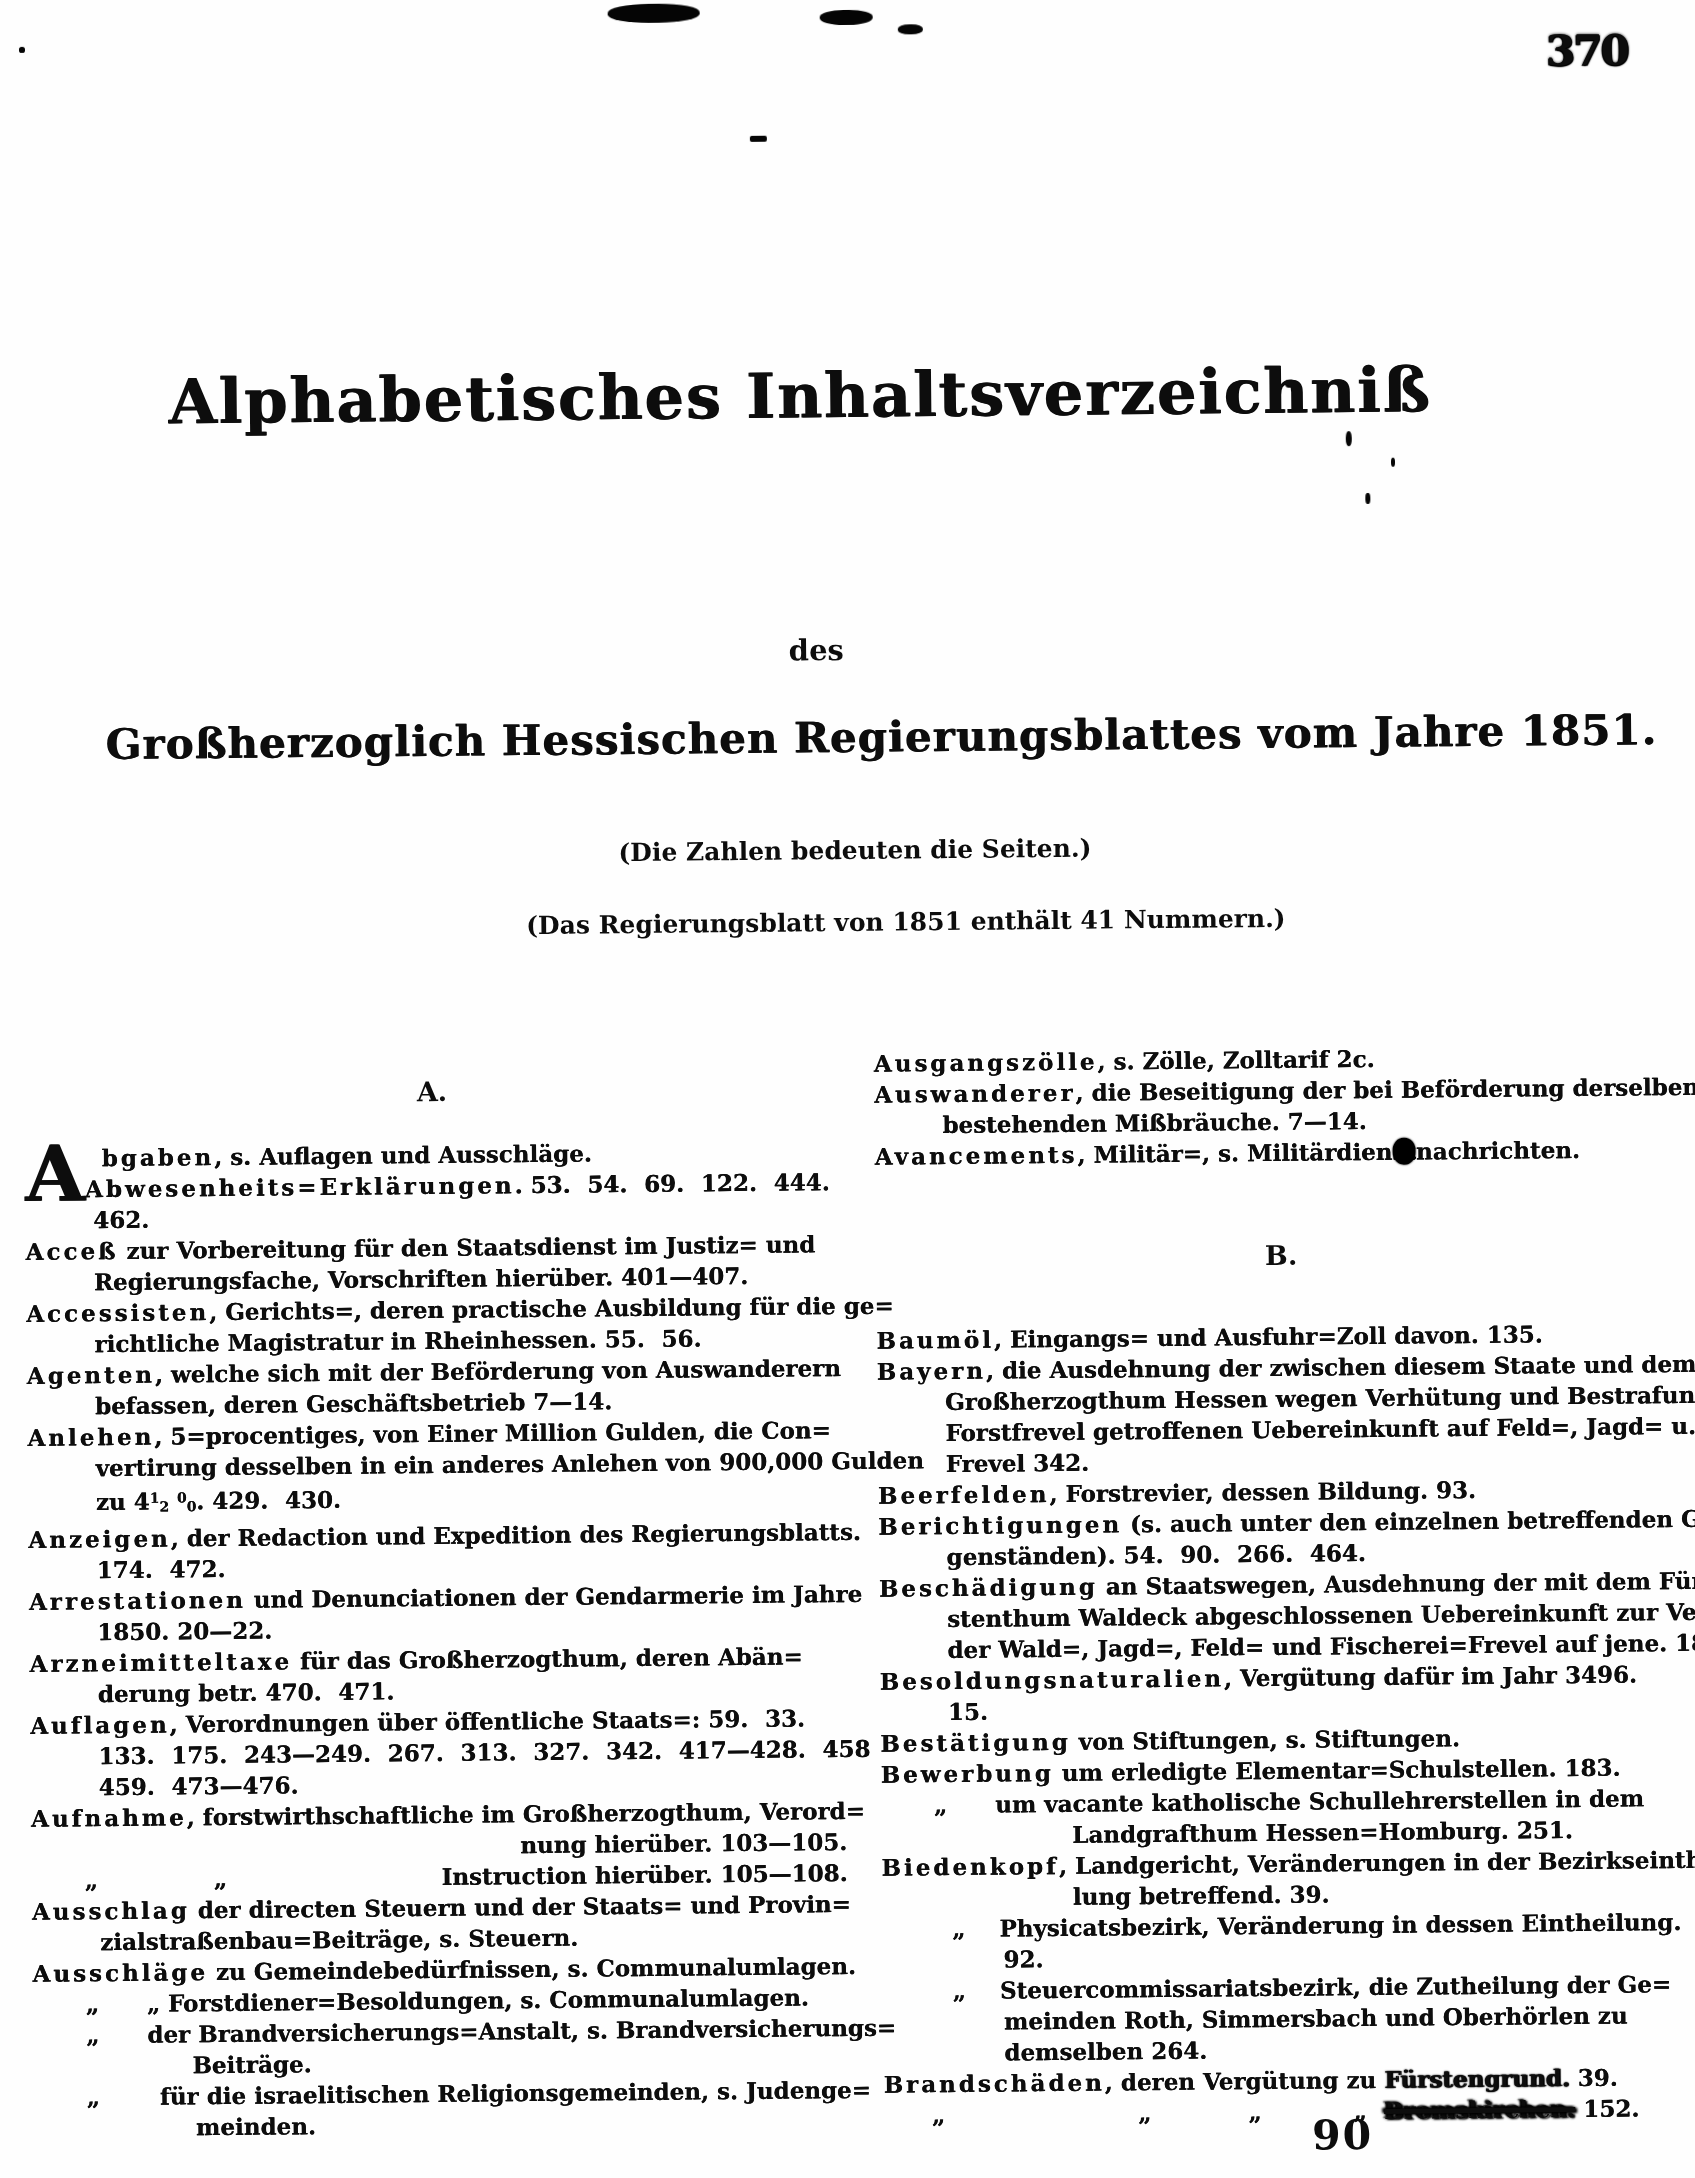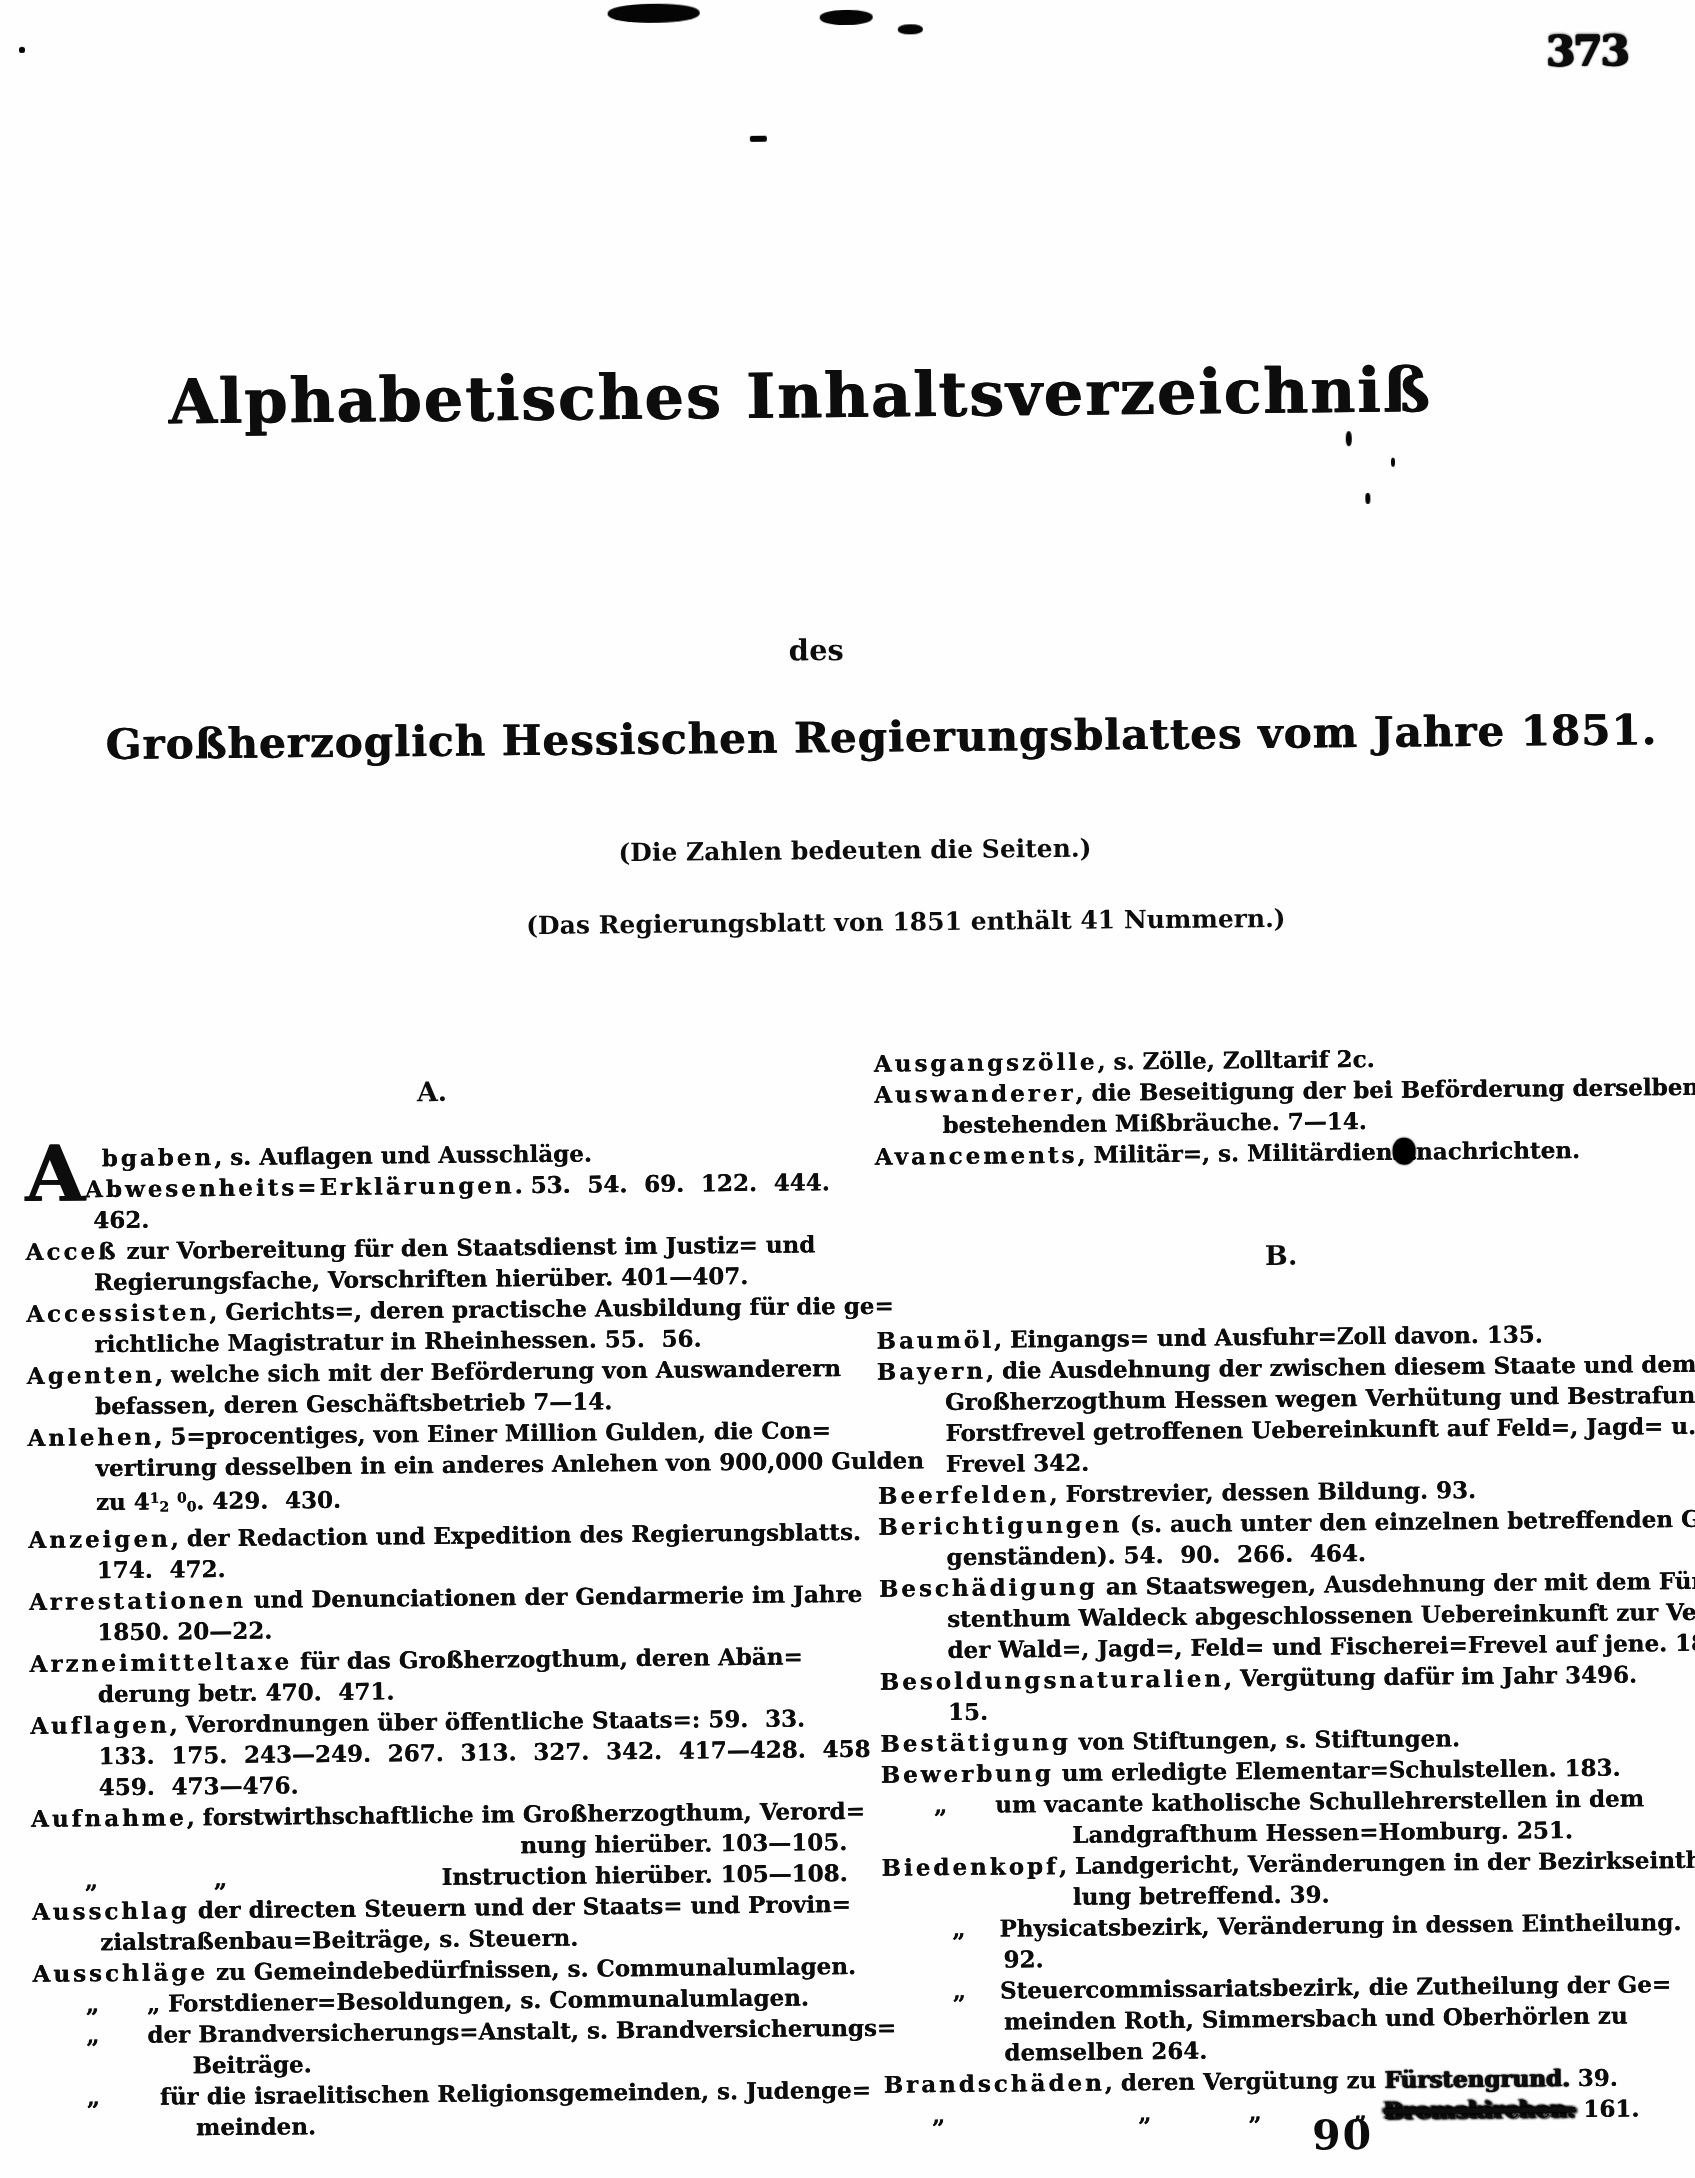--- a/index.html
+++ b/index.html
@@ -84,21 +84,21 @@
     <div class="speck sp1"></div>
     <div class="speck sp2"></div>
     <div class="speck sp3"></div>
     <div class="speck sp4"></div>
     <div class="speck sp5"></div>
     <div class="speck sp6"></div>
     <div class="speck sp7"></div>
     <div class="speck sp8"></div>
     <div class="speck sp9"></div>
 
-    <div class="page-number">373</div>
+    <div class="page-number">370</div>
 
     <div class="ctr main-title">Alphabetisches Inhaltsverzeichniß</div>
     <div class="ctr title-des">des</div>
     <div class="ctr subtitle">Großherzoglich Hessischen Regierungsblattes vom Jahre 1851.</div>
     <div class="ctr note1">(Die Zahlen bedeuten die Seiten.)</div>
     <div class="ctr note2">(Das Regierungsblatt von 1851 enthält 41 Nummern.)</div>
 
     <div class="col col-left">
       <div class="col-heading">A.</div>
       <div class="lines">
@@ -165,20 +165,20 @@
           <div class="line flex"><span class="ditto" style="margin-left: 53px;">„</span><span style="margin-left: 48px;">um vacante katholische Schullehrerstellen in dem</span></div>
           <div class="line" style="padding-left: 191px;"><span>Landgrafthum Hessen=Homburg. </span><span class="nums">251.</span></div>
           <div class="line"><span class="sp">Biedenkopf</span><span>, Landgericht, Veränderungen in der Bezirkseinthei=</span></div>
           <div class="line" style="padding-left: 191px;"><span>lung betreffend. </span><span class="nums">39.</span></div>
           <div class="line flex"><span class="ditto" style="margin-left: 70px;">„</span><span style="margin-left: 34px;">Physicatsbezirk, Veränderung in dessen Eintheilung.</span></div>
           <div class="line" style="padding-left: 121px;"><span class="nums">92.</span></div>
           <div class="line flex"><span class="ditto" style="margin-left: 70px;">„</span><span style="margin-left: 34px;">Steuercommissariatsbezirk, die Zutheilung der Ge=</span></div>
           <div class="line" style="padding-left: 121px;"><span>meinden Roth, Simmersbach und Oberhörlen zu</span></div>
           <div class="line" style="padding-left: 121px;"><span>demselben </span><span class="nums">264.</span></div>
           <div class="line"><span class="sp">Brandschäden</span><span>, deren Vergütung zu </span><span class="smudge">Fürstengrund.</span><span> </span><span class="nums">39.</span></div>
-          <div class="line flex"><span class="ditto" style="margin-left: 48px;">„</span><span class="ditto" style="margin-left: 193px;">„</span><span class="ditto" style="margin-left: 97px;">„</span><span class="ditto" style="margin-left: 92px;">„</span><span class="smudge2" style="margin-left: 17.4px;">Bromskirchen.</span><span> </span><span class="nums">161.</span></div>
+          <div class="line flex"><span class="ditto" style="margin-left: 48px;">„</span><span class="ditto" style="margin-left: 193px;">„</span><span class="ditto" style="margin-left: 97px;">„</span><span class="ditto" style="margin-left: 92px;">„</span><span class="smudge2" style="margin-left: 17.4px;">Bromskirchen.</span><span> </span><span class="nums">152.</span></div>
         </div>
     </div>
 
     <div class="signature">90</div>
   </div>
 </div>
 
 
 </body></html>

